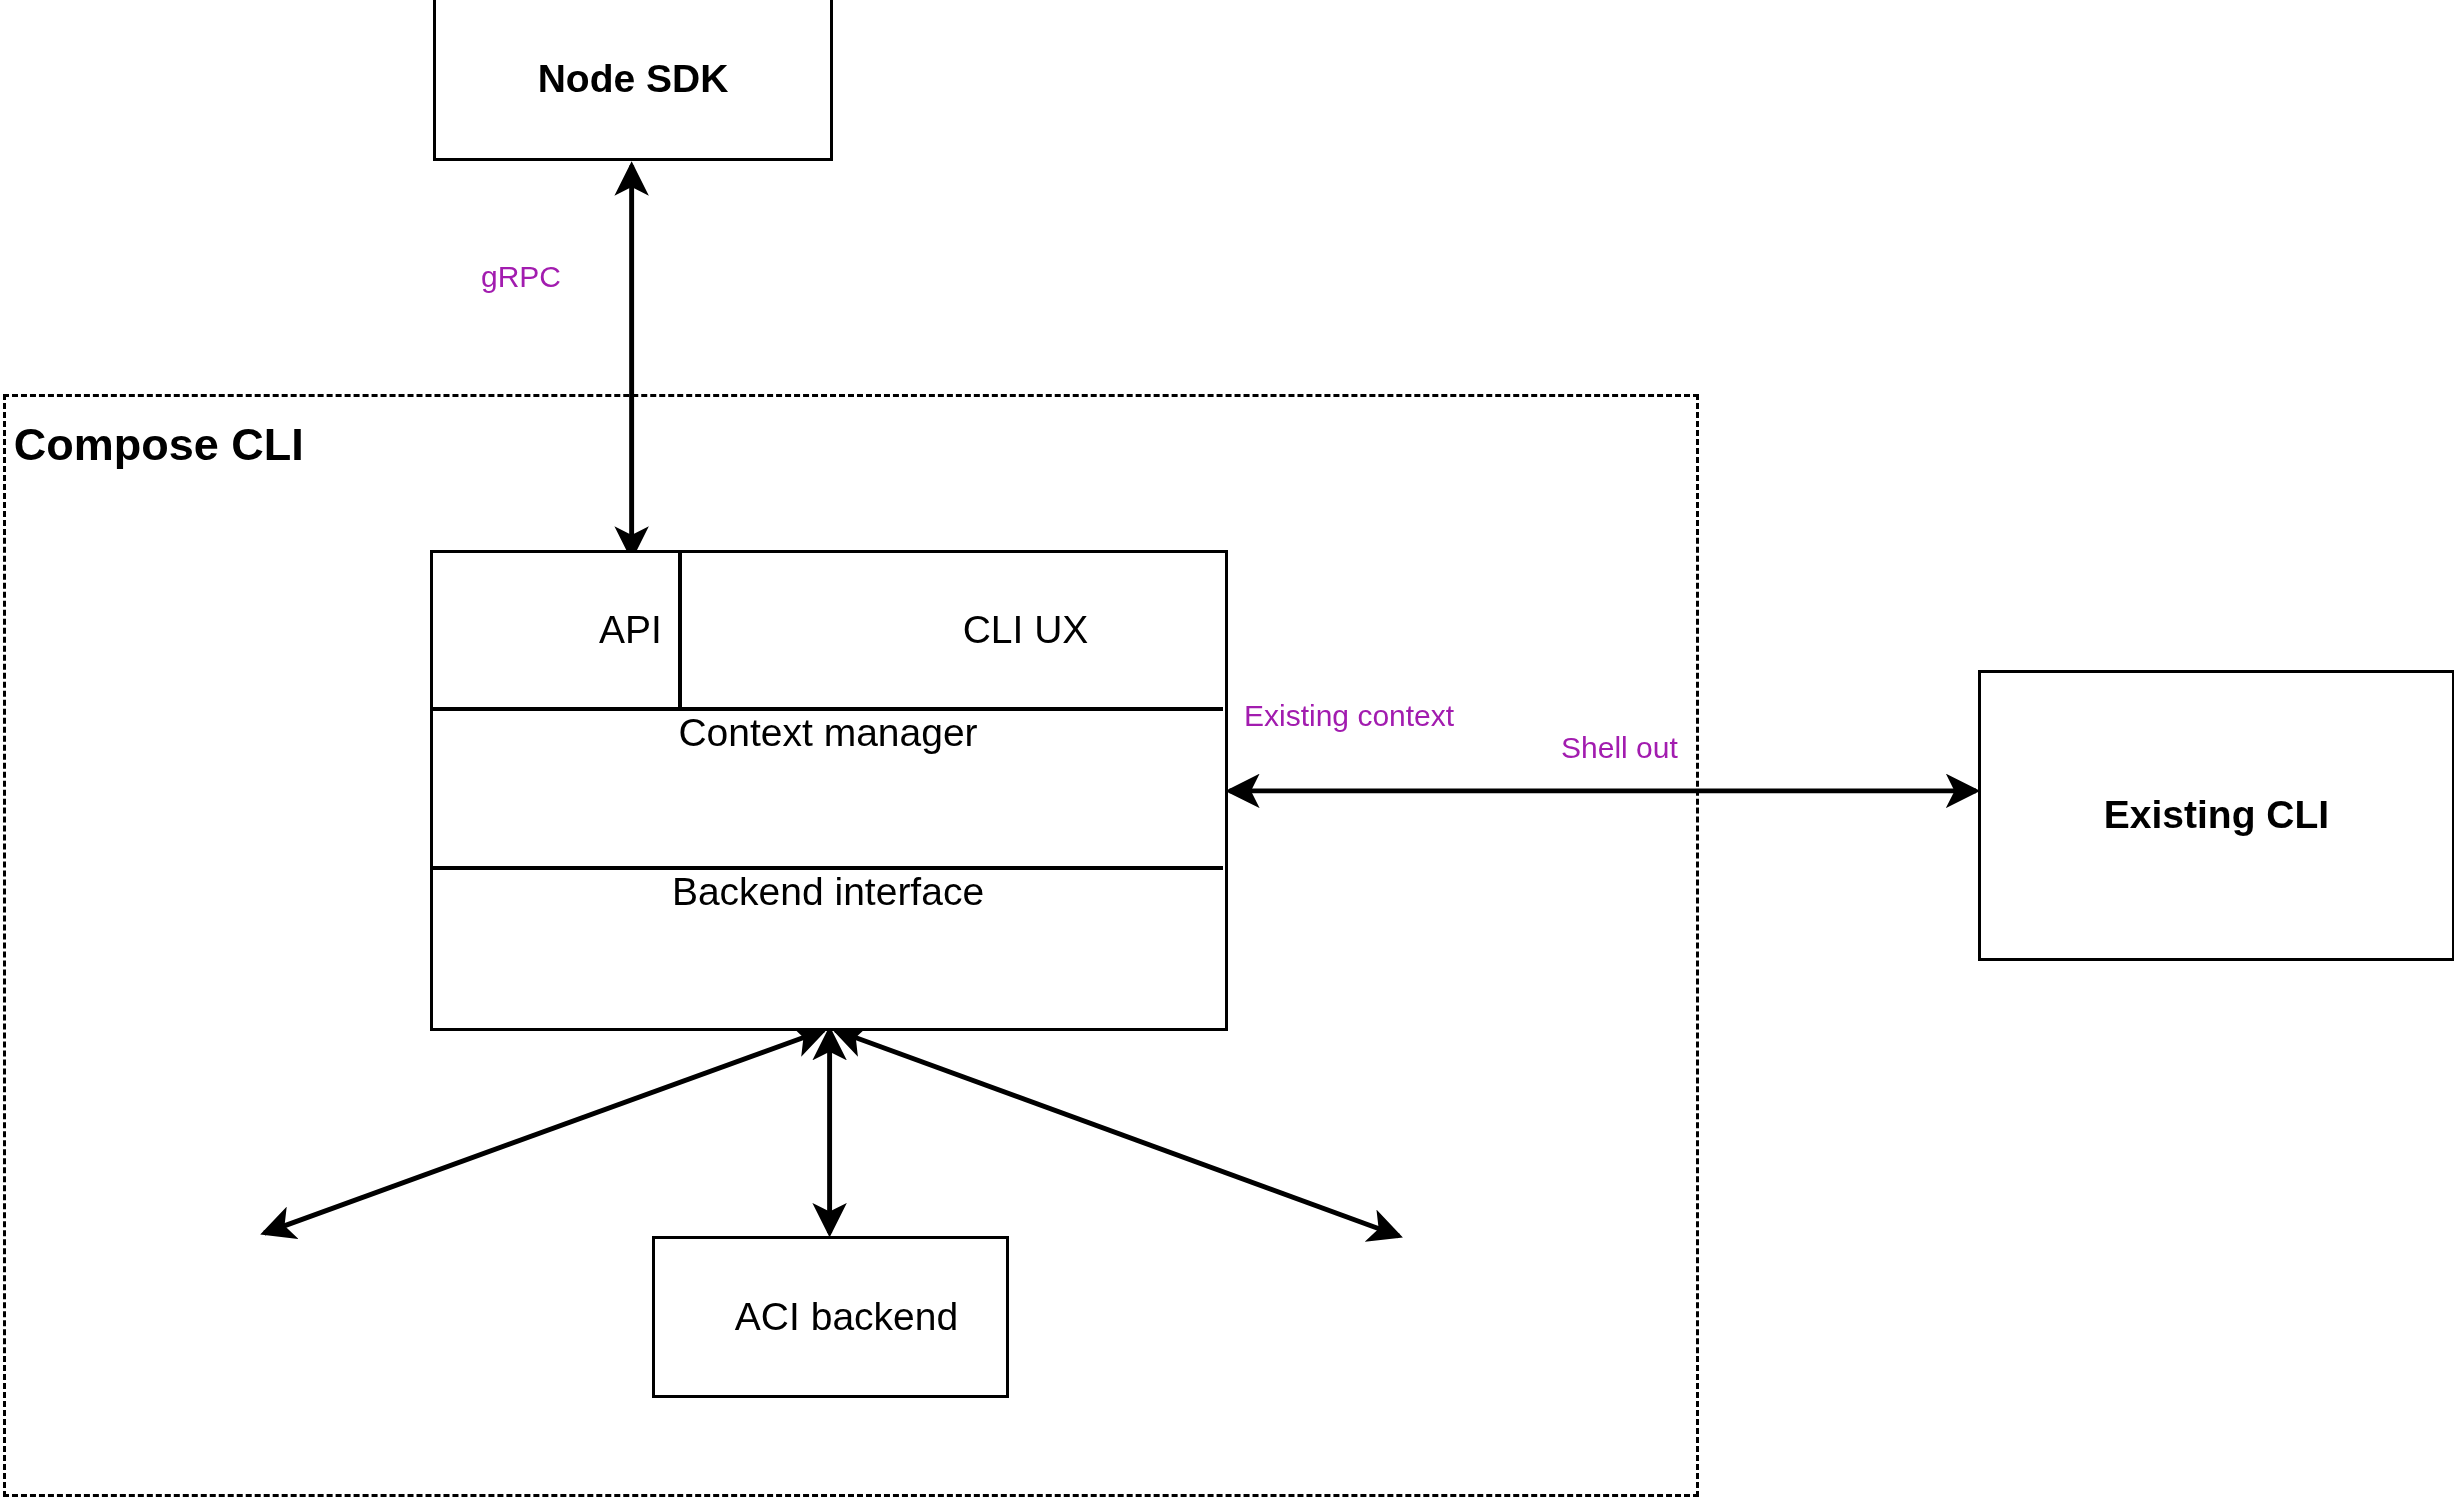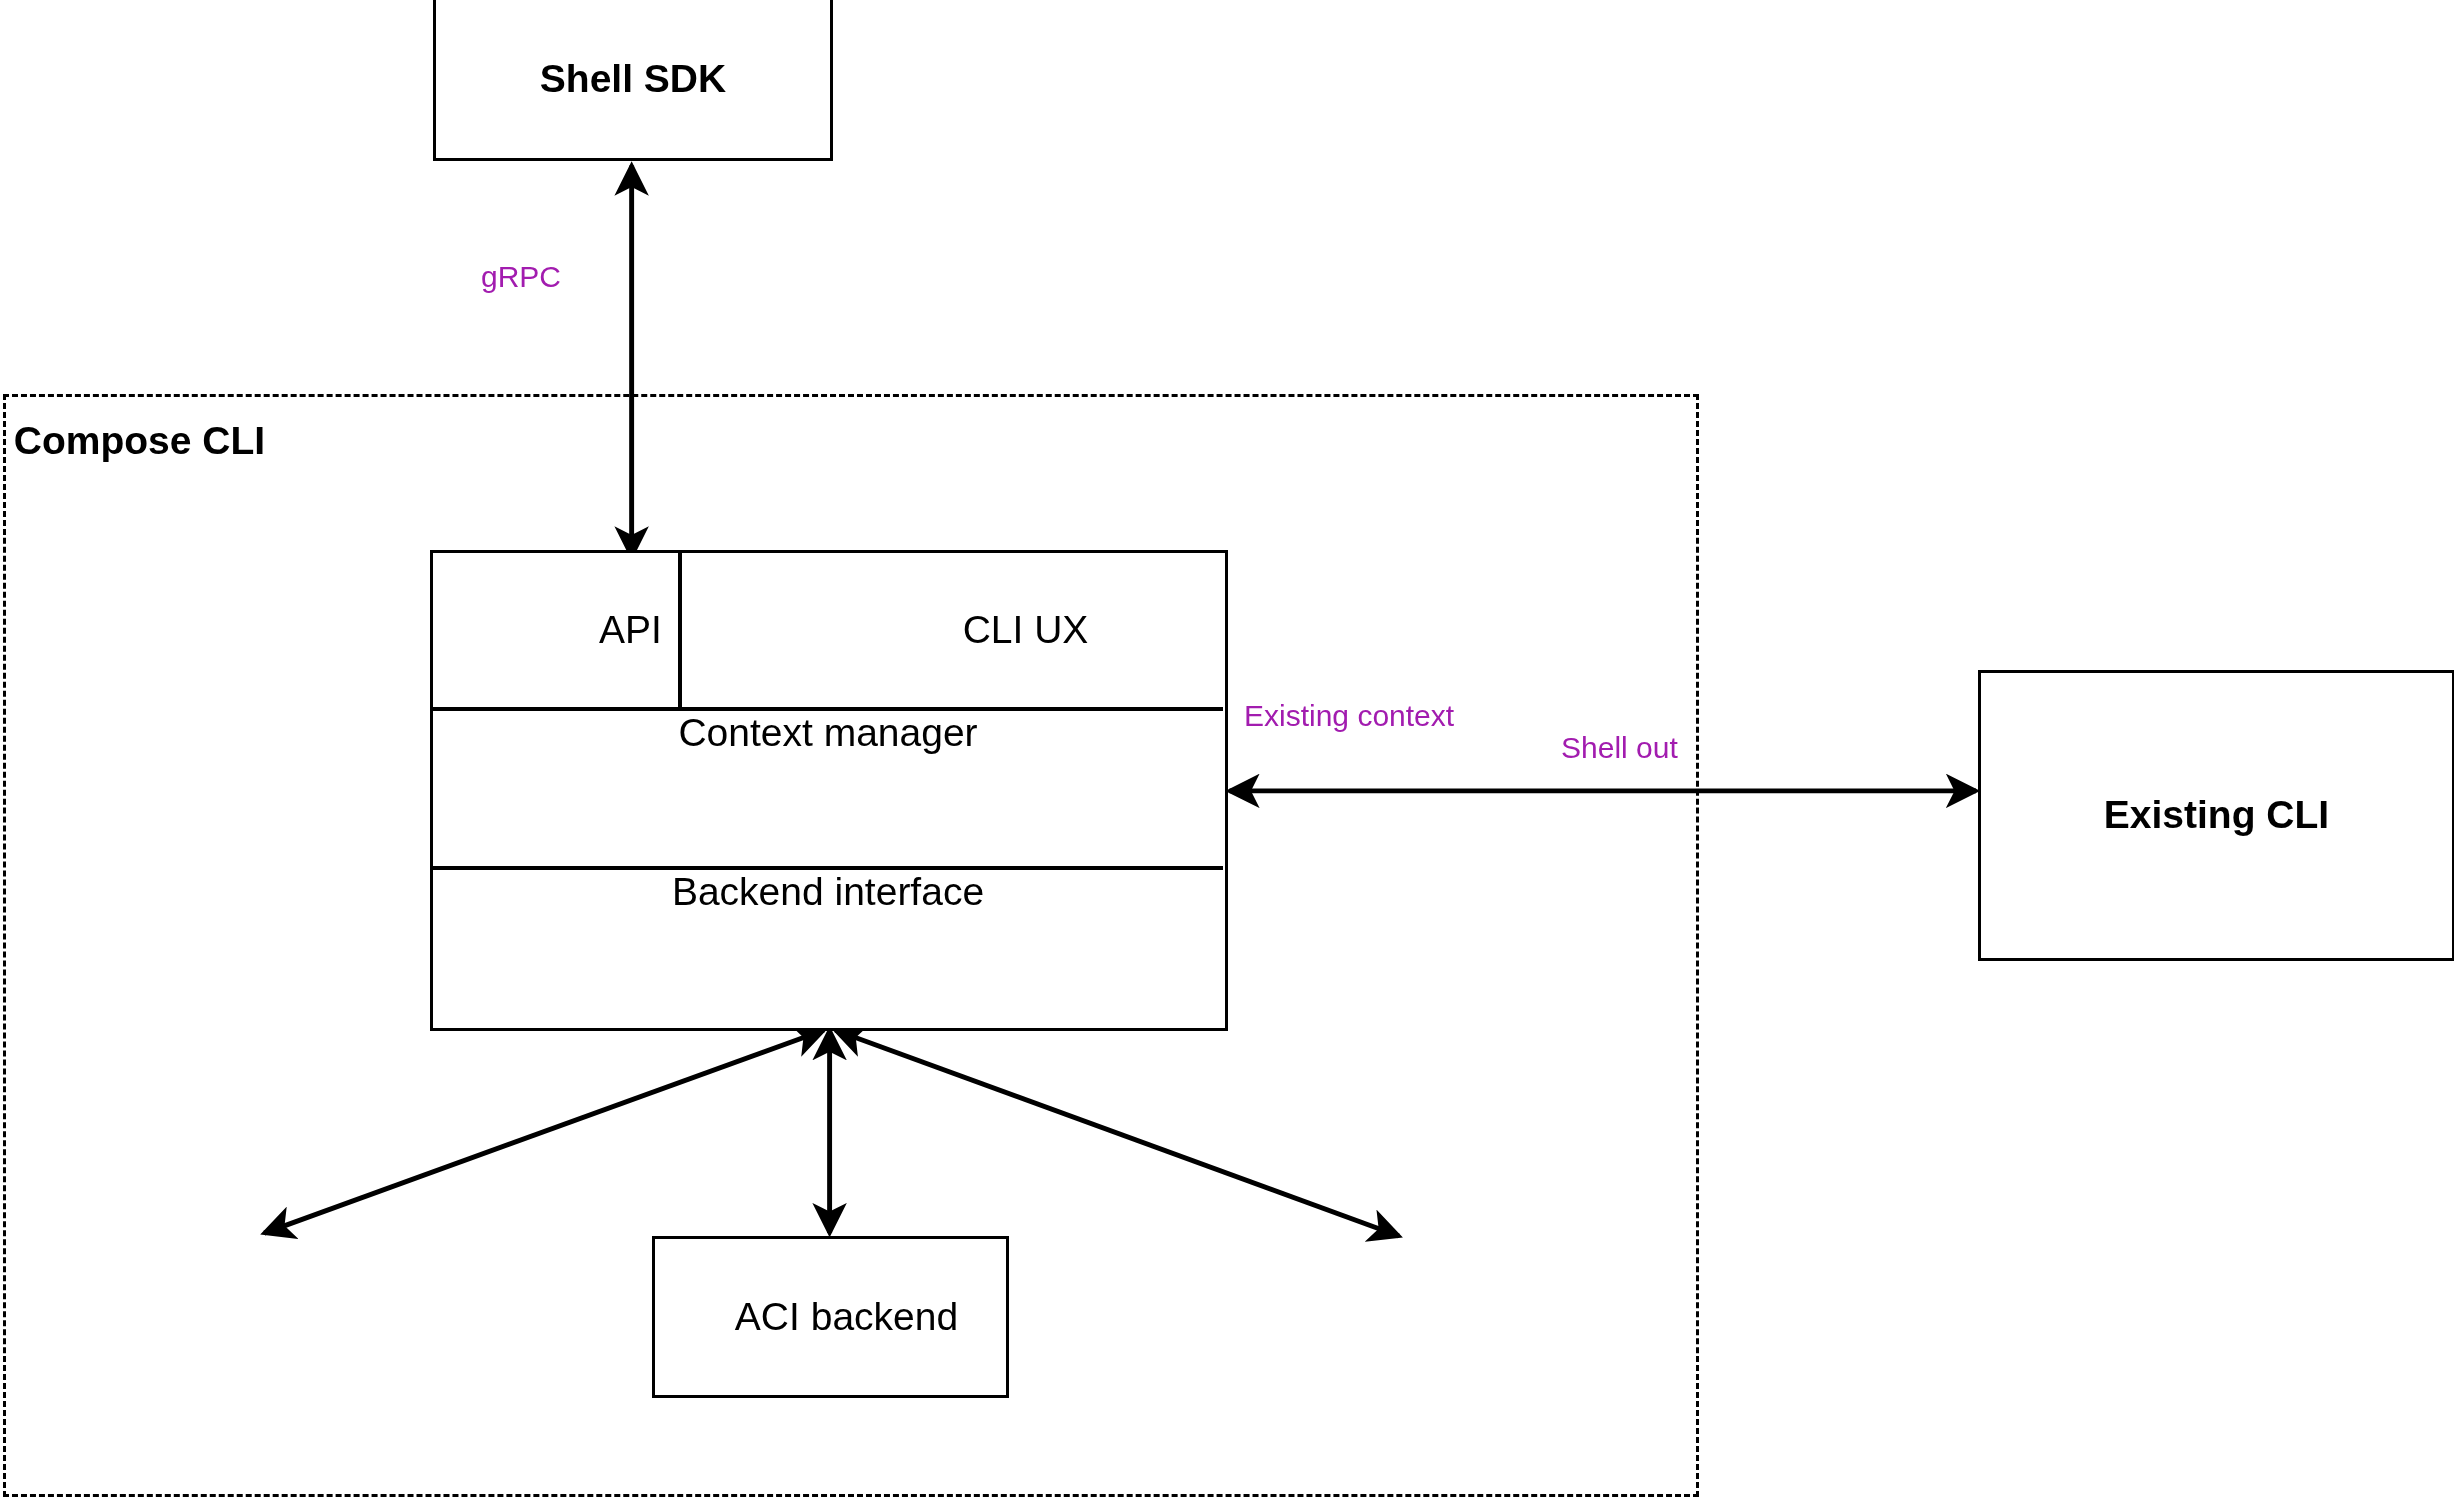--- a/index.html
+++ b/index.html
@@ -77,21 +77,21 @@
     background: #000000;
   }
   .group-frame {
     position: absolute;
     box-sizing: border-box;
     border: 3.9px dashed #000000;
     background: transparent;
   }
   .group-label {
     position: absolute;
-    font-size: 39px;
+    font-size: 45px;
     font-weight: bold;
     color: #000000;
     white-space: nowrap;
     font-family: "Liberation Sans", sans-serif;
   }
   .edge-label {
     position: absolute;
     font-size: 30px;
     color: #a21caf;
     white-space: nowrap;
@@ -121,21 +121,21 @@
 
     <line x1="842" y1="1046" x2="842" y2="1252" stroke="#000000" stroke-width="5" marker-start="url(#arrowStart)" marker-end="url(#arrowEnd)"></line>
 
     <line x1="848" y1="1046" x2="1420" y2="1255" stroke="#000000" stroke-width="5" marker-start="url(#arrowStart)" marker-end="url(#arrowEnd)"></line>
   </svg>
 
   <div class="group-frame" style="left:3px; top:394px; width:1696px; height:1103px;"></div>
   <div class="group-label" style="left:13.8px; top:419px;">Compose CLI</div>
 
   <div class="node-box bold" style="left:433px; top:-3.9px; width:400px; height:165px;">
-    <span>Shell SDK</span>
+    <span>Node SDK</span>
   </div>
 
   <div class="edge-label" style="left:481px; top:260px;">gRPC</div>
 
   <div class="stack-box" style="left:430px; top:550px; width:798px; height:481px;">
 
     <div class="stack-row" style="top:0px; height:154px; width:790px;">
       <div class="stack-cell" style="width:50%;">
         <span>API</span>
       </div>

